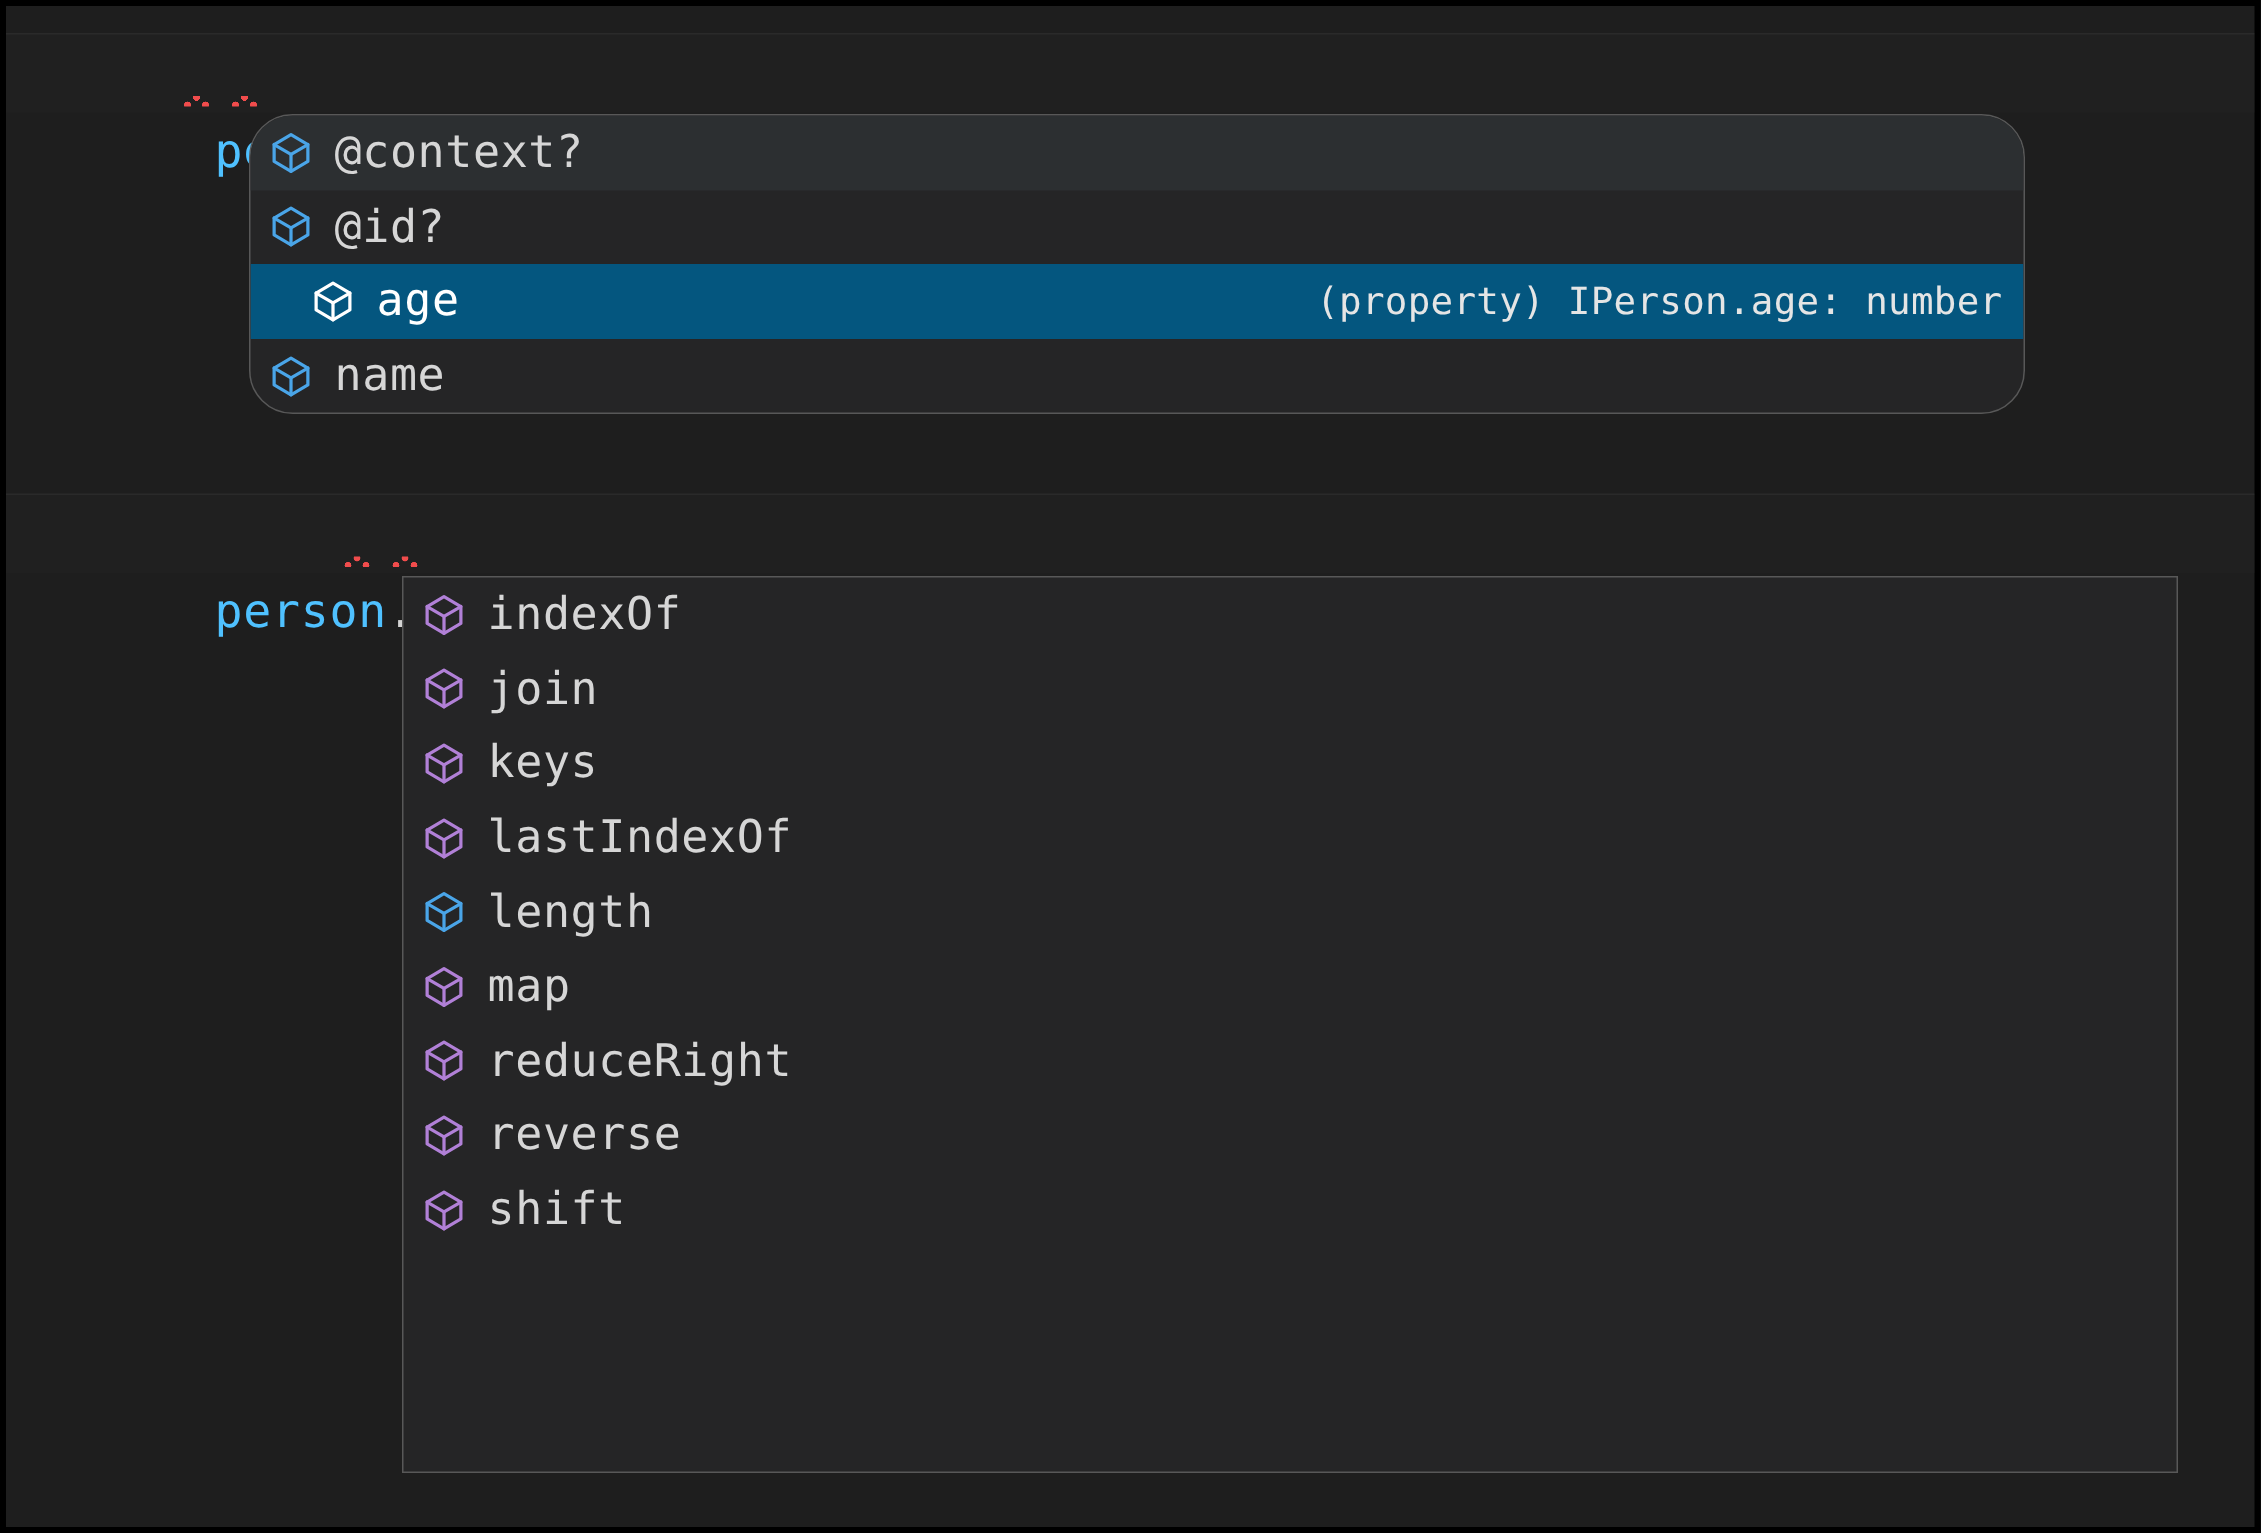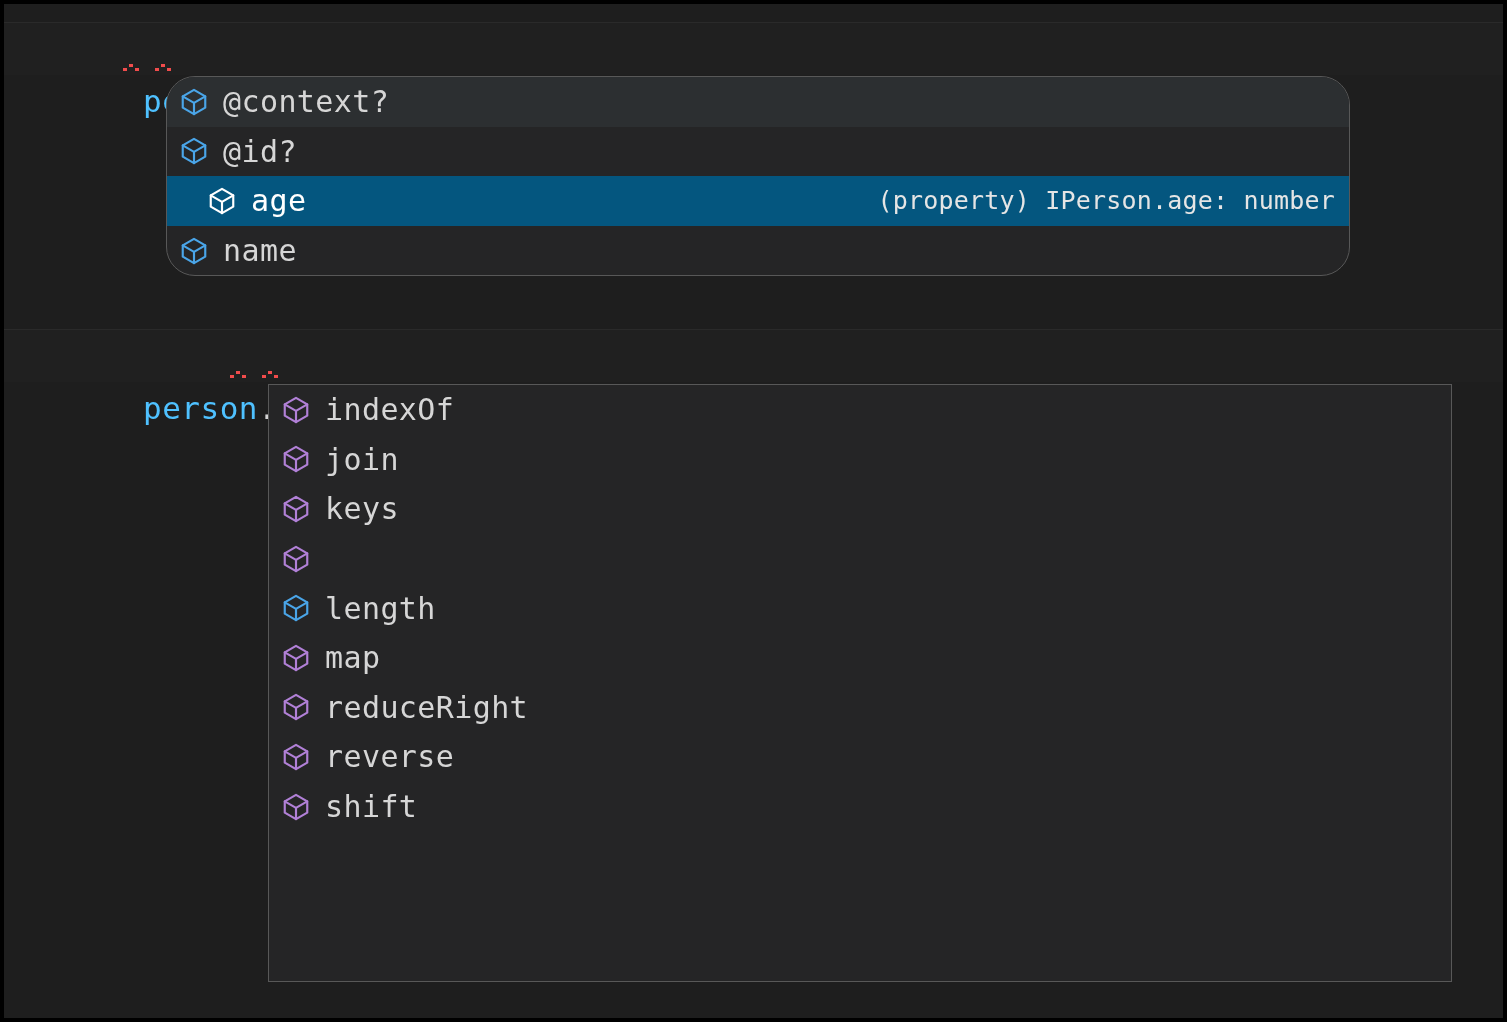--- a/index.html
+++ b/index.html
@@ -217,20 +217,21 @@
         <span class="row-label">keys</span>
       </div>
       <div class="suggest-row">
         <svg viewBox="0 0 32 32" class="icon-cube">
           <g fill="none" stroke="#b180d7" stroke-width="2.3" stroke-linejoin="round" stroke-linecap="round">
             <path d="M16 3 L28 10 L28 22 L16 29 L4 22 L4 10 Z"></path>
             <path d="M4 10 L16 17 L28 10"></path>
             <path d="M16 17 L16 29"></path>
           </g>
         </svg>
+        <span class="row-label">lastIndexOf</span>
       </div>
       <div class="suggest-row">
         <svg viewBox="0 0 32 32" class="icon-cube">
           <g fill="none" stroke="#4aa5e8" stroke-width="2.3" stroke-linejoin="round" stroke-linecap="round">
             <path d="M16 3 L28 10 L28 22 L16 29 L4 22 L4 10 Z"></path>
             <path d="M4 10 L16 17 L28 10"></path>
             <path d="M16 17 L16 29"></path>
           </g>
         </svg>
         <span class="row-label">length</span>

